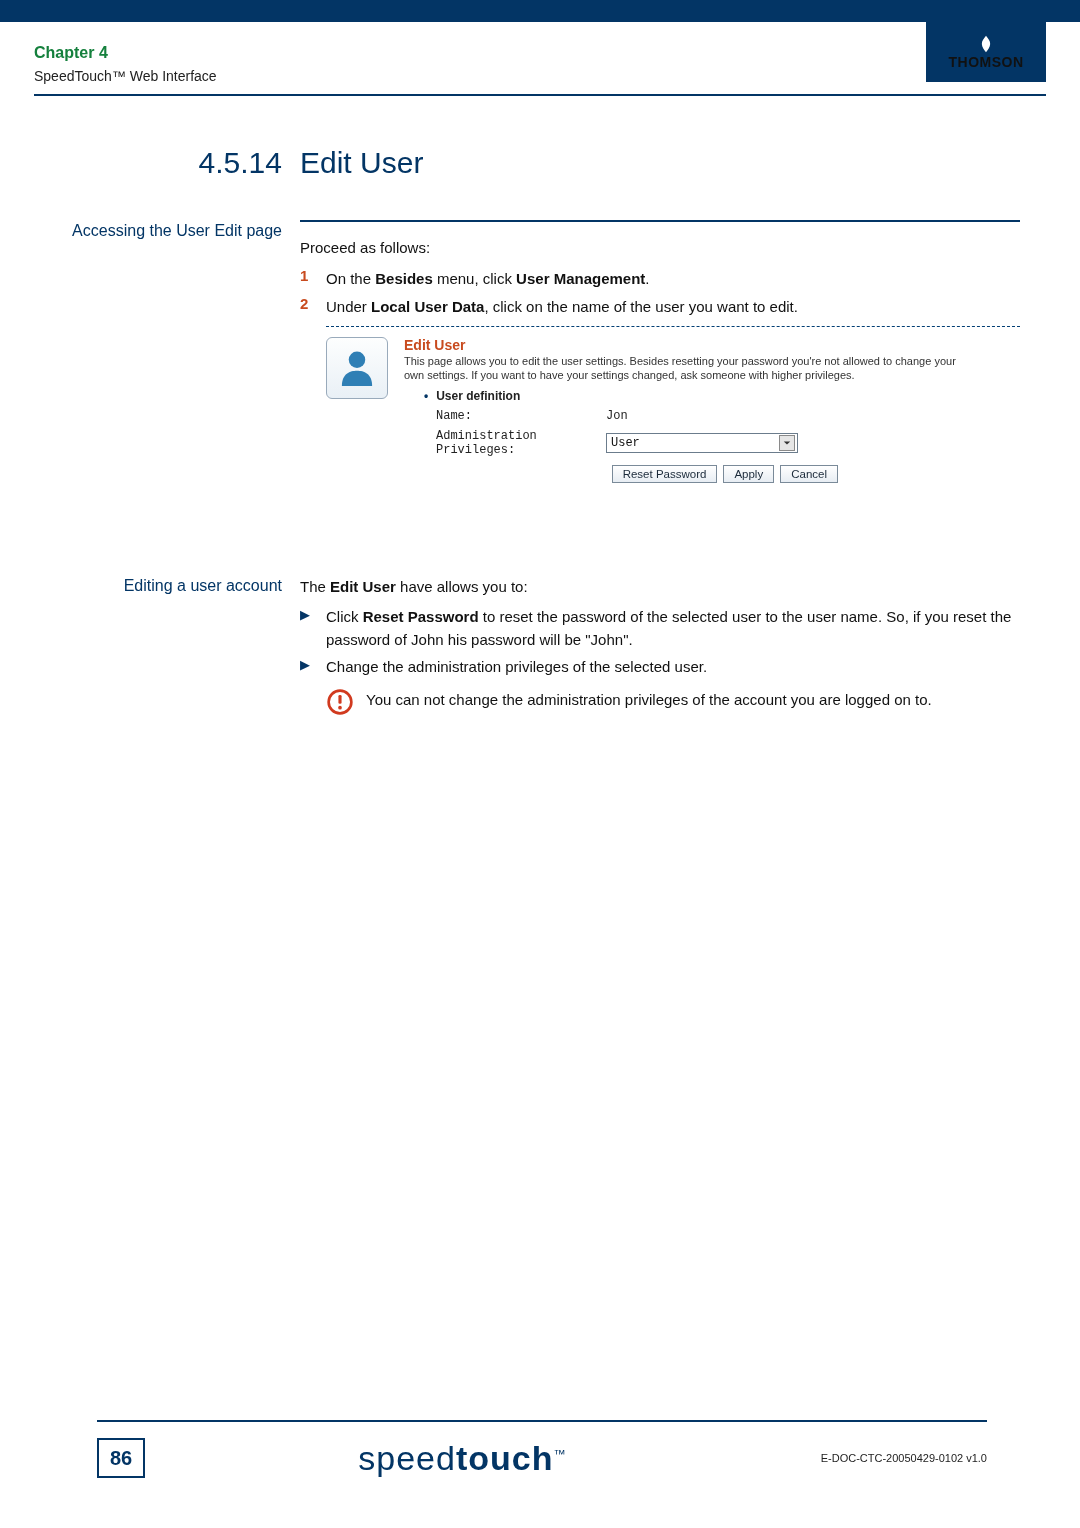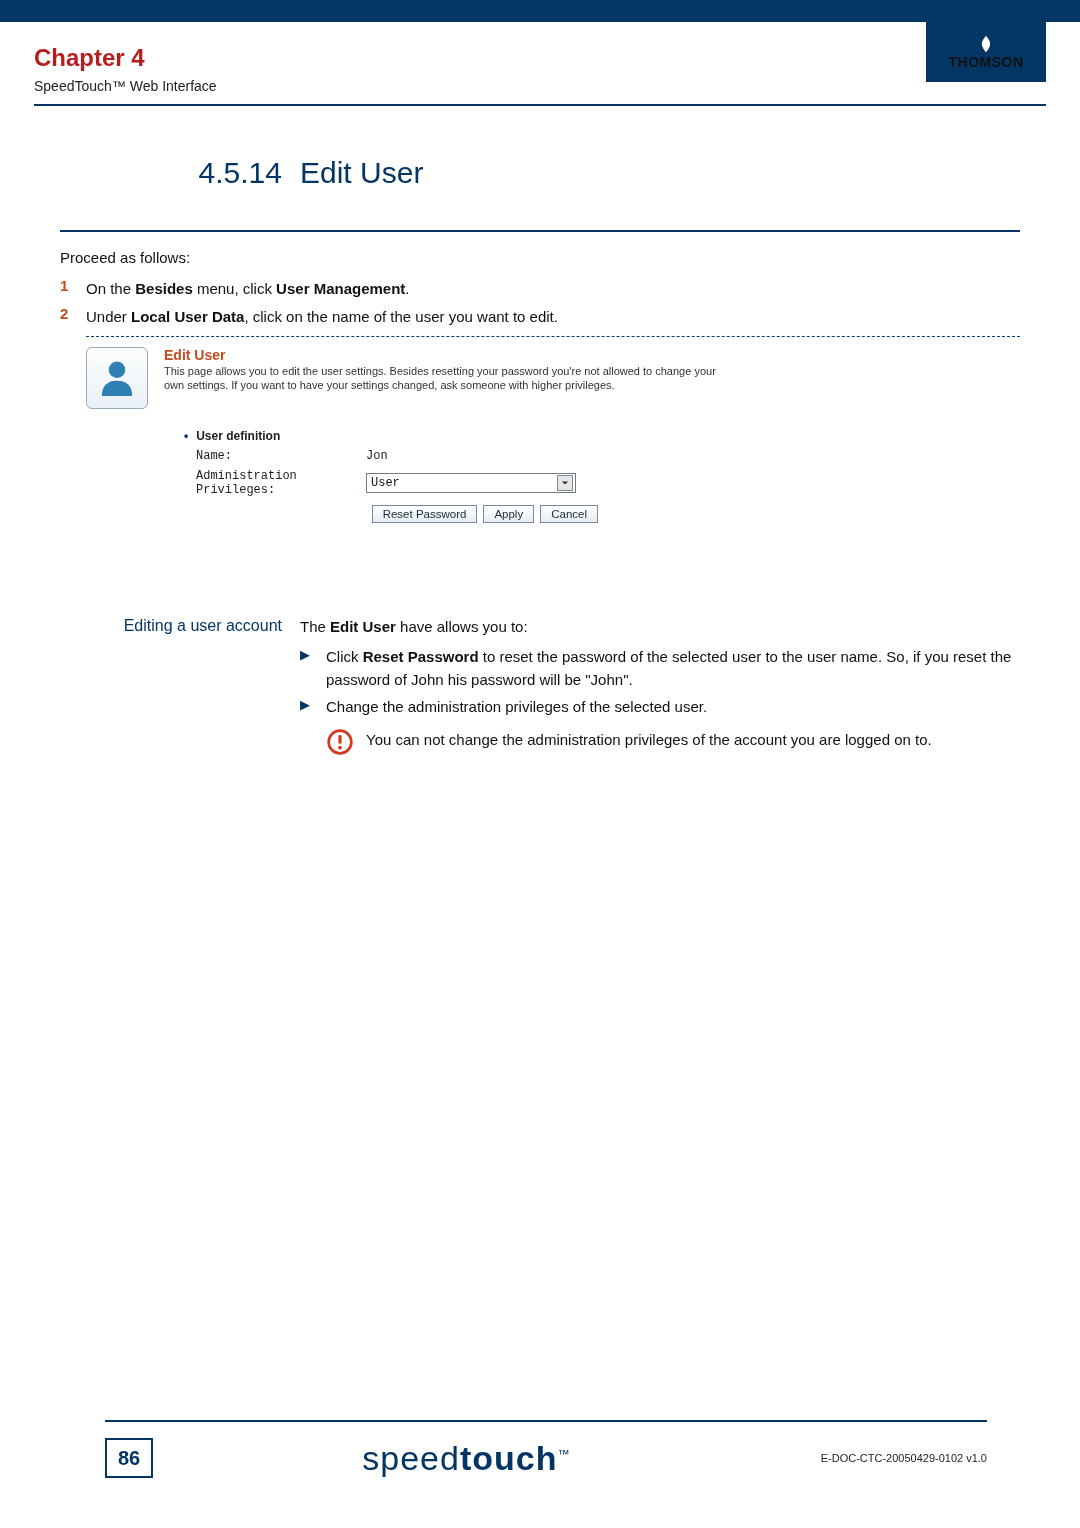--- a/index.html
+++ b/index.html
@@ -1,21 +1,21 @@
 <!DOCTYPE html>
 <html><head>
 <meta charset="utf-8">
 <style>
   * { box-sizing: border-box; margin: 0; padding: 0; }
   html, body { width: 1080px; height: 1528px; font-family: Arial, Helvetica, sans-serif; background: #fff; color: #111; }
   .page { width: 1080px; height: 1528px; position: relative; }
   .topbar { width: 100%; height: 22px; background: #033565; }
   .header { display: flex; align-items: flex-start; padding: 22px 34px 10px 34px; }
   .header-left { flex: 1; }
-  .chapter { color: #b91c1c; font-weight: 700; font-size: 24px; }
+  .chapter { color: #15803d; font-weight: 700; font-size: 16px; }
   .subtitle { color: #222; font-size: 14px; margin-top: 6px; }
   .brand-badge { width: 120px; height: 60px; background: #033565; display: flex; flex-direction: column; align-items: center; justify-content: center; margin-top: -22px; }
   .brand-text { font-size: 14px; letter-spacing: 0.5px; font-weight: 700; }
   .hr { border: none; border-top: 2px solid #033565; margin: 0 34px; }
   .content { display: flex; padding: 50px 60px 0 60px; }
   .leftcol { width: 240px; flex: 0 0 240px; text-align: right; padding-right: 18px; }
   .rightcol { flex: 1; }
   .section-number { color: #033565; font-size: 30px; font-weight: 400; }
   .section-title { color: #033565; font-size: 30px; font-weight: 400; }
   .rule-thin { border: none; border-top: 2px solid #033565; margin-bottom: 14px; }
@@ -23,37 +23,37 @@
   .body-text { font-size: 15px; line-height: 1.55; color: #111; }
   .ol { list-style: none; padding: 0; margin-top: 8px; }
   .ol li { display: flex; align-items: flex-start; margin: 4px 0; }
   .ol .num { color: #c84b1f; font-weight: 700; width: 26px; flex: 0 0 26px; font-size: 15px; }
   .dotted { border-top: 1.5px dashed #033f74; margin: 8px 0 10px 26px; }
   .screenshot { margin-left: 26px; display: flex; gap: 16px; }
   .avatar-box { width: 62px; height: 62px; border: 1px solid #9ab; border-radius: 6px; background: linear-gradient(#fdfefe,#e9f0f6); display:flex; align-items:center; justify-content:center; }
   .ss-right { flex: 1; }
   .ss-title { color: #c84b1f; font-weight: 700; font-size: 14px; }
   .ss-desc { font-size: 11px; color: #333; line-height: 1.25; margin-top: 2px; max-width: 560px; }
-  .ss-sub { margin-top: 37px; margin-left: 20px; }
+  .ss-sub { margin-top: 7px; margin-left: 20px; }
   .ss-sub-head { font-size: 12px; font-weight: 700; color: #222; }
   .ss-sub-head::before { content: "•"; color: #033565; margin-right: 8px; }
   .kv { display: flex; align-items: center; font-size: 12px; margin-top: 6px; margin-left: 12px; font-family: Liberation Mono, monospace; }
   .kv .k { width: 170px; color: #222; }
   .kv .v { color: #222; }
-  .select { border: 1px solid #6b7c8c; width: 210px; height: 20px; background: #fff; display: inline-flex; align-items: center; justify-content: space-between; padding: 0 2px 0 4px; font-size: 12px; }
+  .select { border: 1px solid #6b7c8c; width: 192px; height: 20px; background: #fff; display: inline-flex; align-items: center; justify-content: space-between; padding: 0 2px 0 4px; font-size: 12px; }
   .select .arrow { width: 16px; height: 16px; background: #e6e6e6; border: 1px solid #8a8a8a; display:flex; align-items:center; justify-content:center; }
   .btnrow { display: flex; gap: 6px; justify-content: flex-end; margin-top: 8px; margin-left: 12px; width: 402px; }
   .btn { border: 1px solid #7a8a99; background: linear-gradient(#fff,#e7edf3); font-size: 11.5px; padding: 2px 10px; color: #1b2a3a; }
   .block2 { margin-top: 42px; }
   .bullets { list-style: none; padding: 0; margin-top: 6px; }
   .bullets li { display: flex; align-items: flex-start; margin: 4px 0; }
   .tri { color: #033565; width: 26px; flex: 0 0 26px; font-size: 13px; line-height: 1.55; }
   .note { display: flex; align-items: flex-start; gap: 12px; margin-top: 10px; margin-left: 26px; }
   .note-icon { width: 28px; height: 28px; flex: 0 0 28px; }
-  .footer { position: absolute; bottom: 50px; left: 12px; right: 0; padding: 0 93px; }
+  .footer { position: absolute; bottom: 50px; left: 4px; right: 0; padding: 0 93px; }
   .footer-line { border-top: 2px solid #033565; margin-bottom: 16px; }
   .footer-row { display: flex; align-items: center; justify-content: space-between; }
   .pagebox { border: 2px solid #033565; width: 48px; height: 40px; display: flex; align-items: center; justify-content: center; font-weight: 700; color: #033565; font-size: 20px; }
   .footer-center { flex: 1; text-align: center; color: #033565; font-size: 34px; letter-spacing: 1px; }
   .footer-center .thin { font-weight: 300; }
   .footer-center .bold { font-weight: 700; }
   .tm { font-size: 12px; vertical-align: super; }
   .docid { font-size: 11px; color: #222; margin-left: 41px; }
   b { font-weight: 700; }
 </style>
@@ -80,20 +80,23 @@
   <div class="content">
     <div class="leftcol">
       <span class="section-number">4.5.14</span>
     </div>
     <div class="rightcol">
       <span class="section-title">Edit User</span>
     </div>
   </div>
 
   <div class="content" style="padding-top:40px;">
+    <div class="leftcol">
+      <div class="side-label">Accessing the User Edit page</div>
+    </div>
     <div class="rightcol">
       <hr class="rule-thin">
       <div class="body-text">Proceed as follows:</div>
       <ul class="ol">
         <li>
           <span class="num">1</span>
           <span class="body-text">
             <span>On the </span><b>Besides</b><span> menu, click </span><b>User Management</b><span>.</span>
           </span>
         </li>

